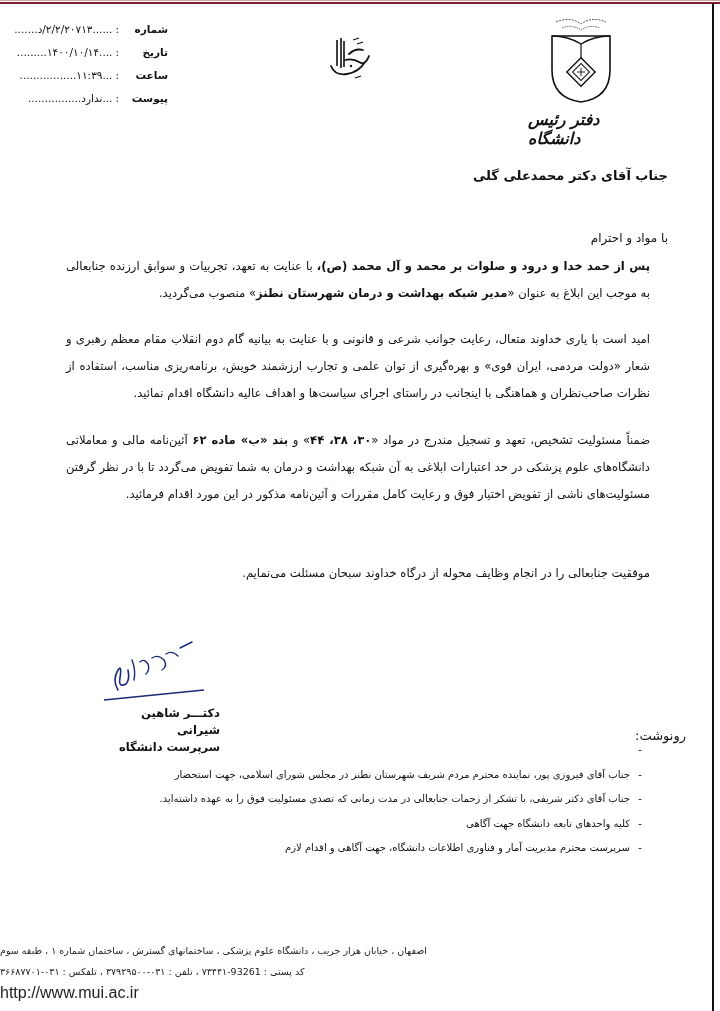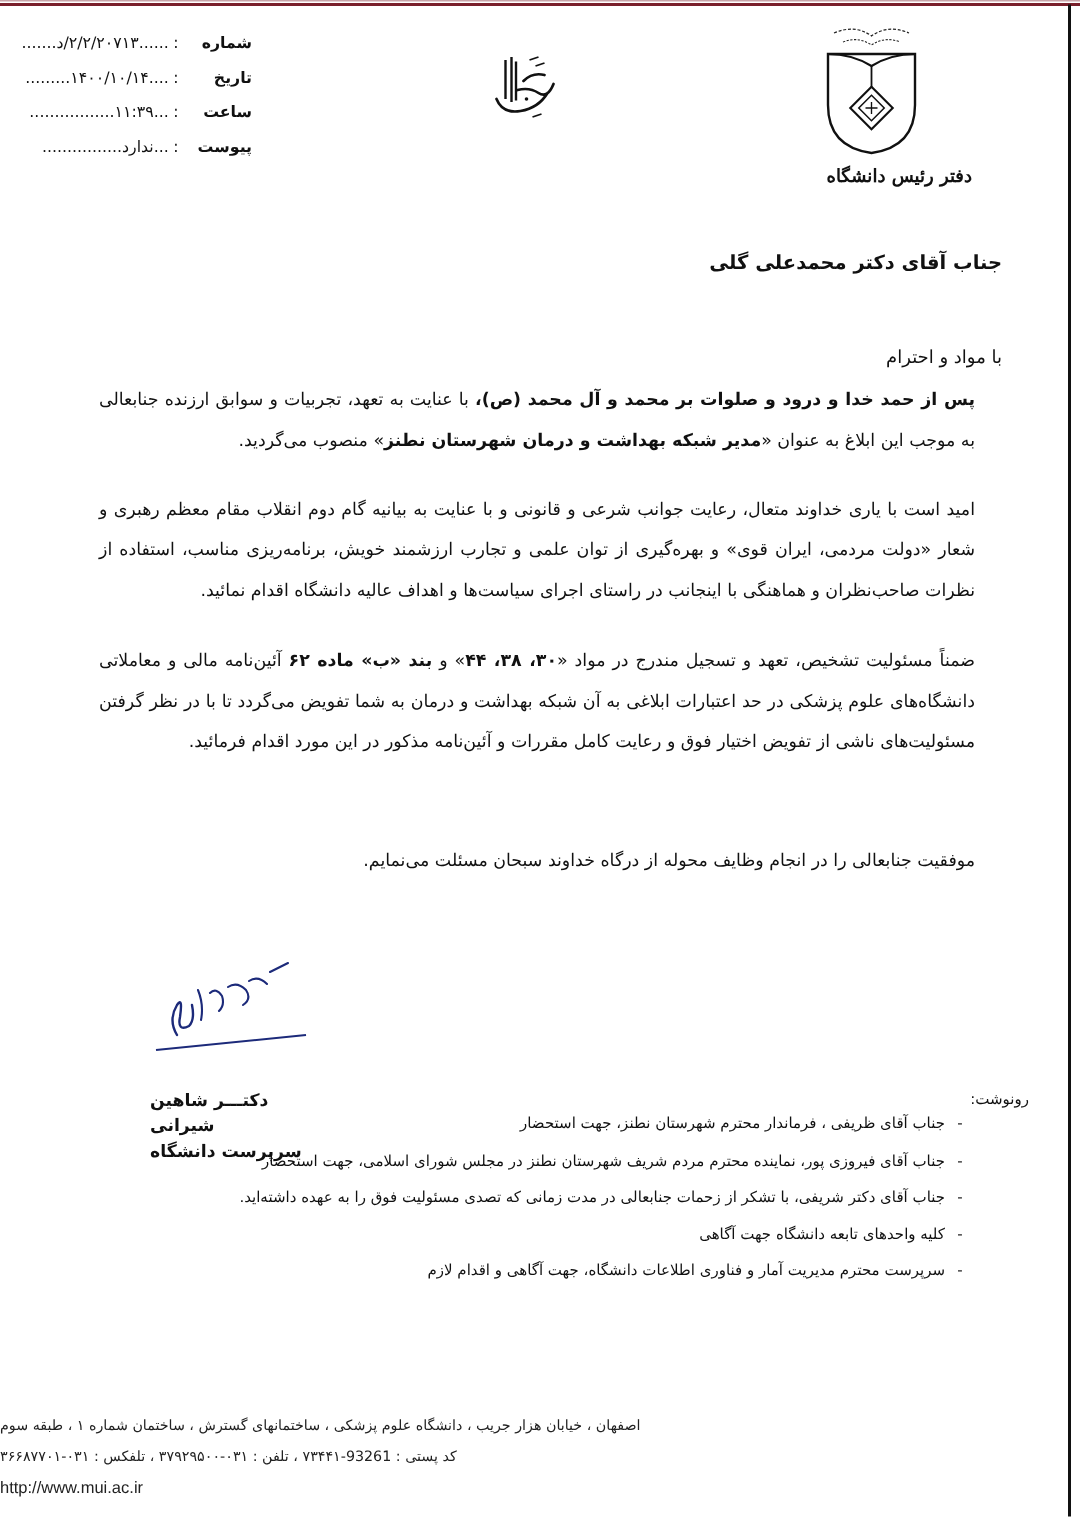--- a/index.html
+++ b/index.html
@@ -54,24 +54,25 @@
     .emblem {
       position: absolute;
       left: 548px; top: 14px;
       width: 66px; height: 90px;
     }
     .office-title {
       position: absolute;
       left: 528px; top: 110px;
       width: 120px;
       direction: rtl;
-      text-align: right;
+      text-align: left;
       font-family: "DejaVu Serif", serif;
       font-weight: bold;
-      font-size: 12px;
+      font-style: italic;
+      font-size: 16px;
     }
 
     .text-block {
       position: absolute;
       direction: rtl;
       text-align: right;
     }
     .recipient {
       right: 52px; top: 168px;
       font-size: 13px; font-weight: bold;
@@ -97,32 +98,31 @@
     .signature {
       position: absolute;
       left: 100px; top: 640px;
       width: 110px; height: 62px;
     }
     .signer {
       position: absolute;
       left: 100px; top: 705px;
       width: 120px;
       direction: rtl;
-      text-align: left;
+      text-align: right;
       font-weight: bold;
       font-size: 11.5px;
       line-height: 17px;
-      margin-top: 20px;
     }
 
     .cc-label {
       position: absolute;
       right: 34px; top: 728px;
       direction: rtl;
-      font-size: 10px;
+      font-size: 13px;
     }
     .cc-list {
       position: absolute;
       right: 70px; top: 738px;
       direction: rtl;
       list-style: none;
       margin: 0; padding: 0;
       font-size: 10px;
       line-height: 24.5px;
     }
@@ -138,21 +138,21 @@
       left: 0; right: 0; top: 940px;
       direction: rtl;
       text-align: left;
       font-size: 9.5px;
       line-height: 21px;
       color: #222;
     }
     .footer .url {
       direction: ltr;
       font-family: "Liberation Sans", sans-serif;
-      font-size: 11px;
+      font-size: 16px;
     }
   </style>
 </head>
 <body>
 
 <div class="top-rule"></div>
 <div class="right-rule"></div>
 
 <div class="meta">
   <div class="meta-row">
@@ -215,21 +215,20 @@
 </svg>
 <div class="signer">
   <div>دکتـــر شاهین شیرانی</div>
   <div>سرپرست دانشگاه</div>
 </div>
 
 <div class="cc-label">رونوشت:</div>
 <ul class="cc-list">
   <li>
       <span class="cc-dash">-</span>
-      <span>جناب آقای ظریفی ، فرماندار محترم شهرستان نطنز، جهت استحضار</span>
     </li>
   <li>
       <span class="cc-dash">-</span>
       <span>جناب آقای فیروزی پور، نماینده محترم مردم شریف شهرستان نطنز در مجلس شورای اسلامی، جهت استحضار</span>
     </li>
   <li>
       <span class="cc-dash">-</span>
       <span>جناب آقای دکتر شریفی، با تشکر از زحمات جنابعالی در مدت زمانی که تصدی مسئولیت فوق را به عهده داشته‌اید.</span>
     </li>
   <li>

